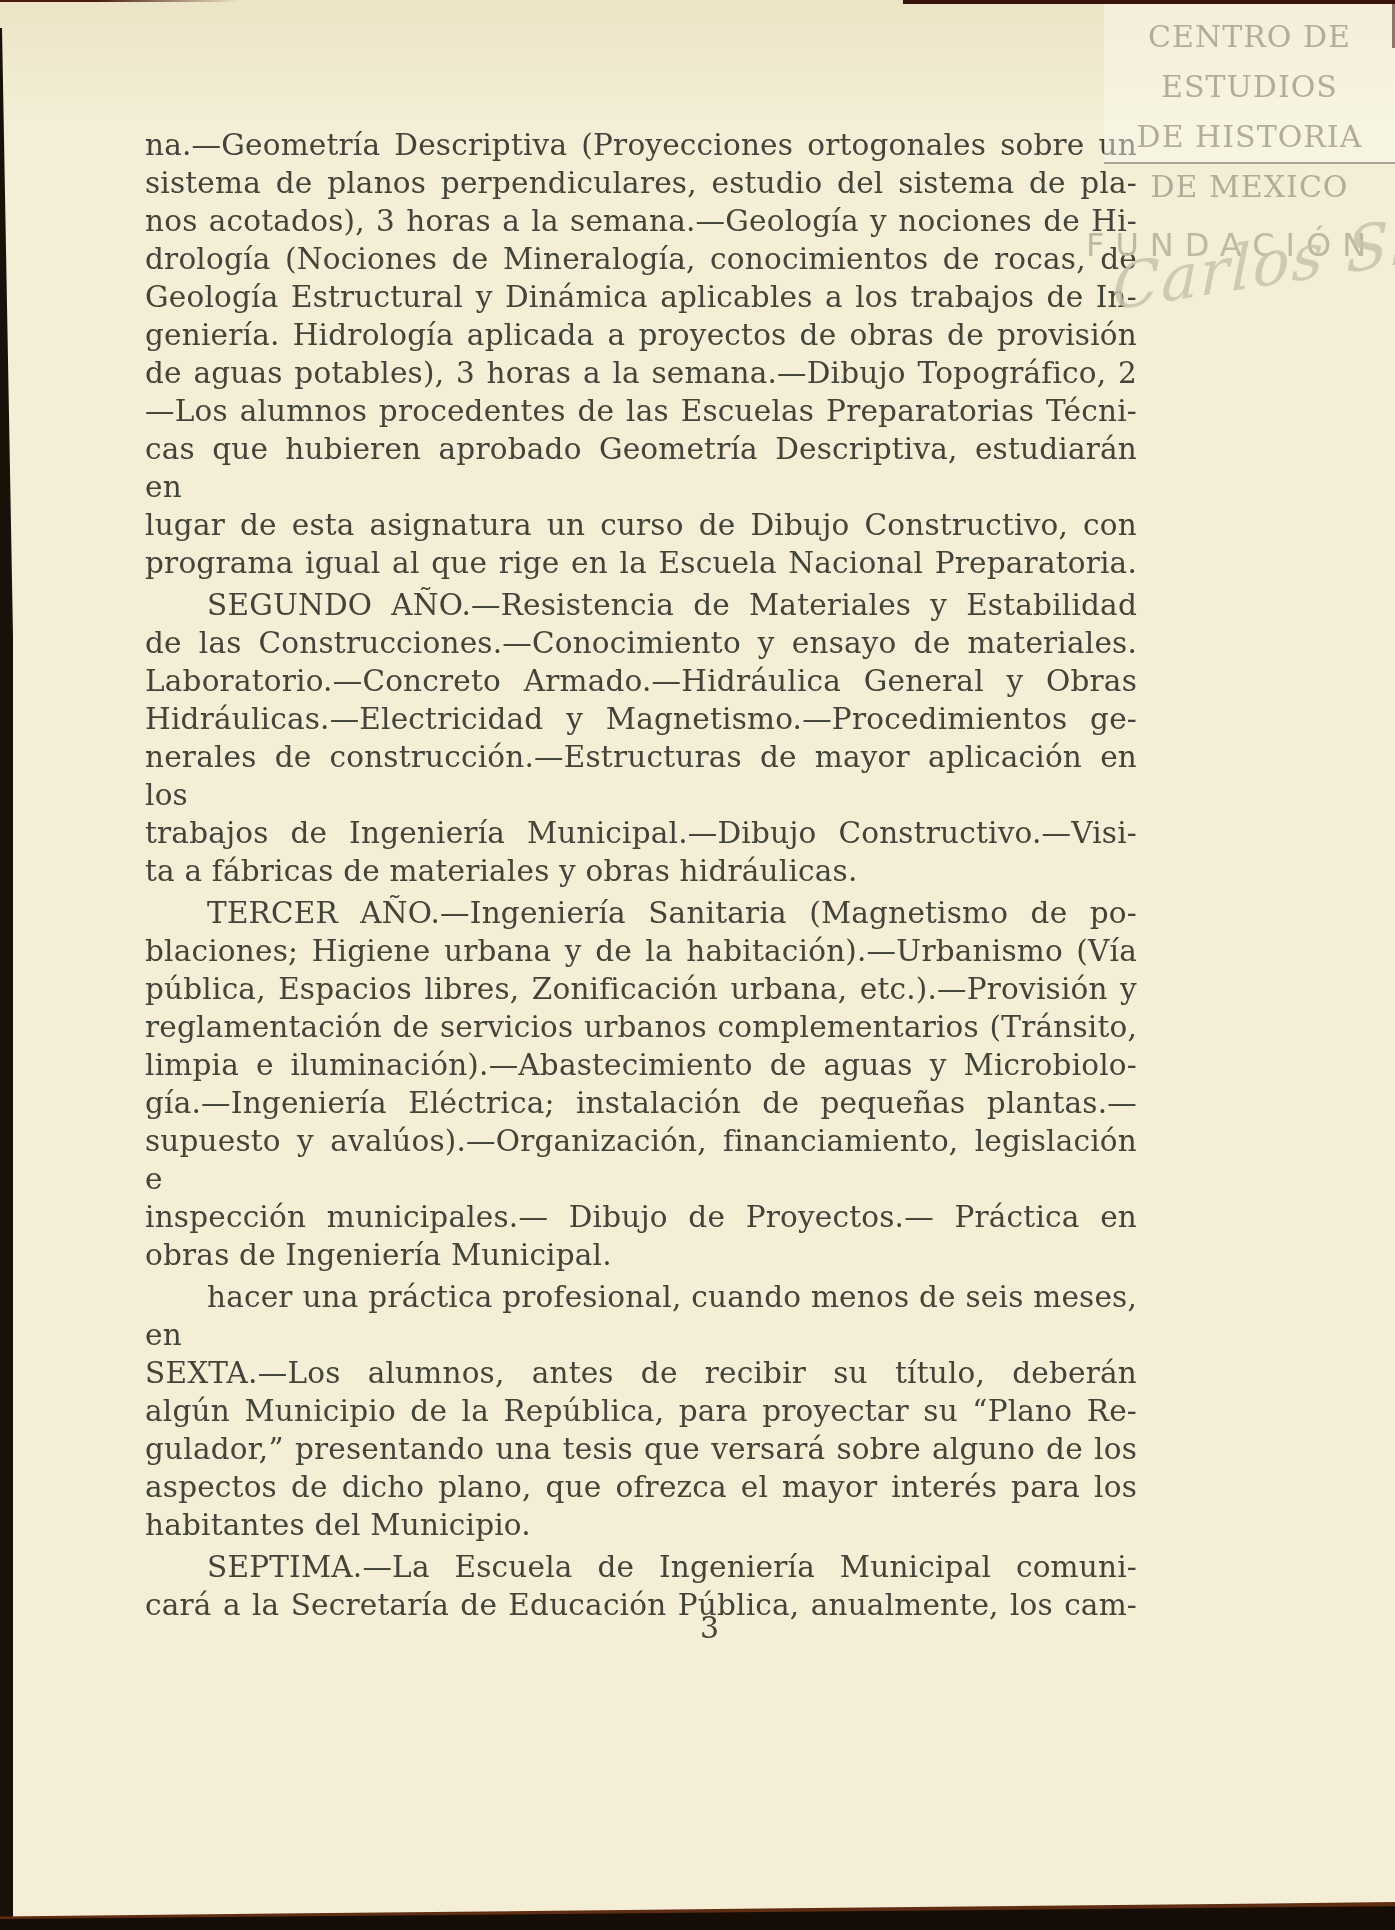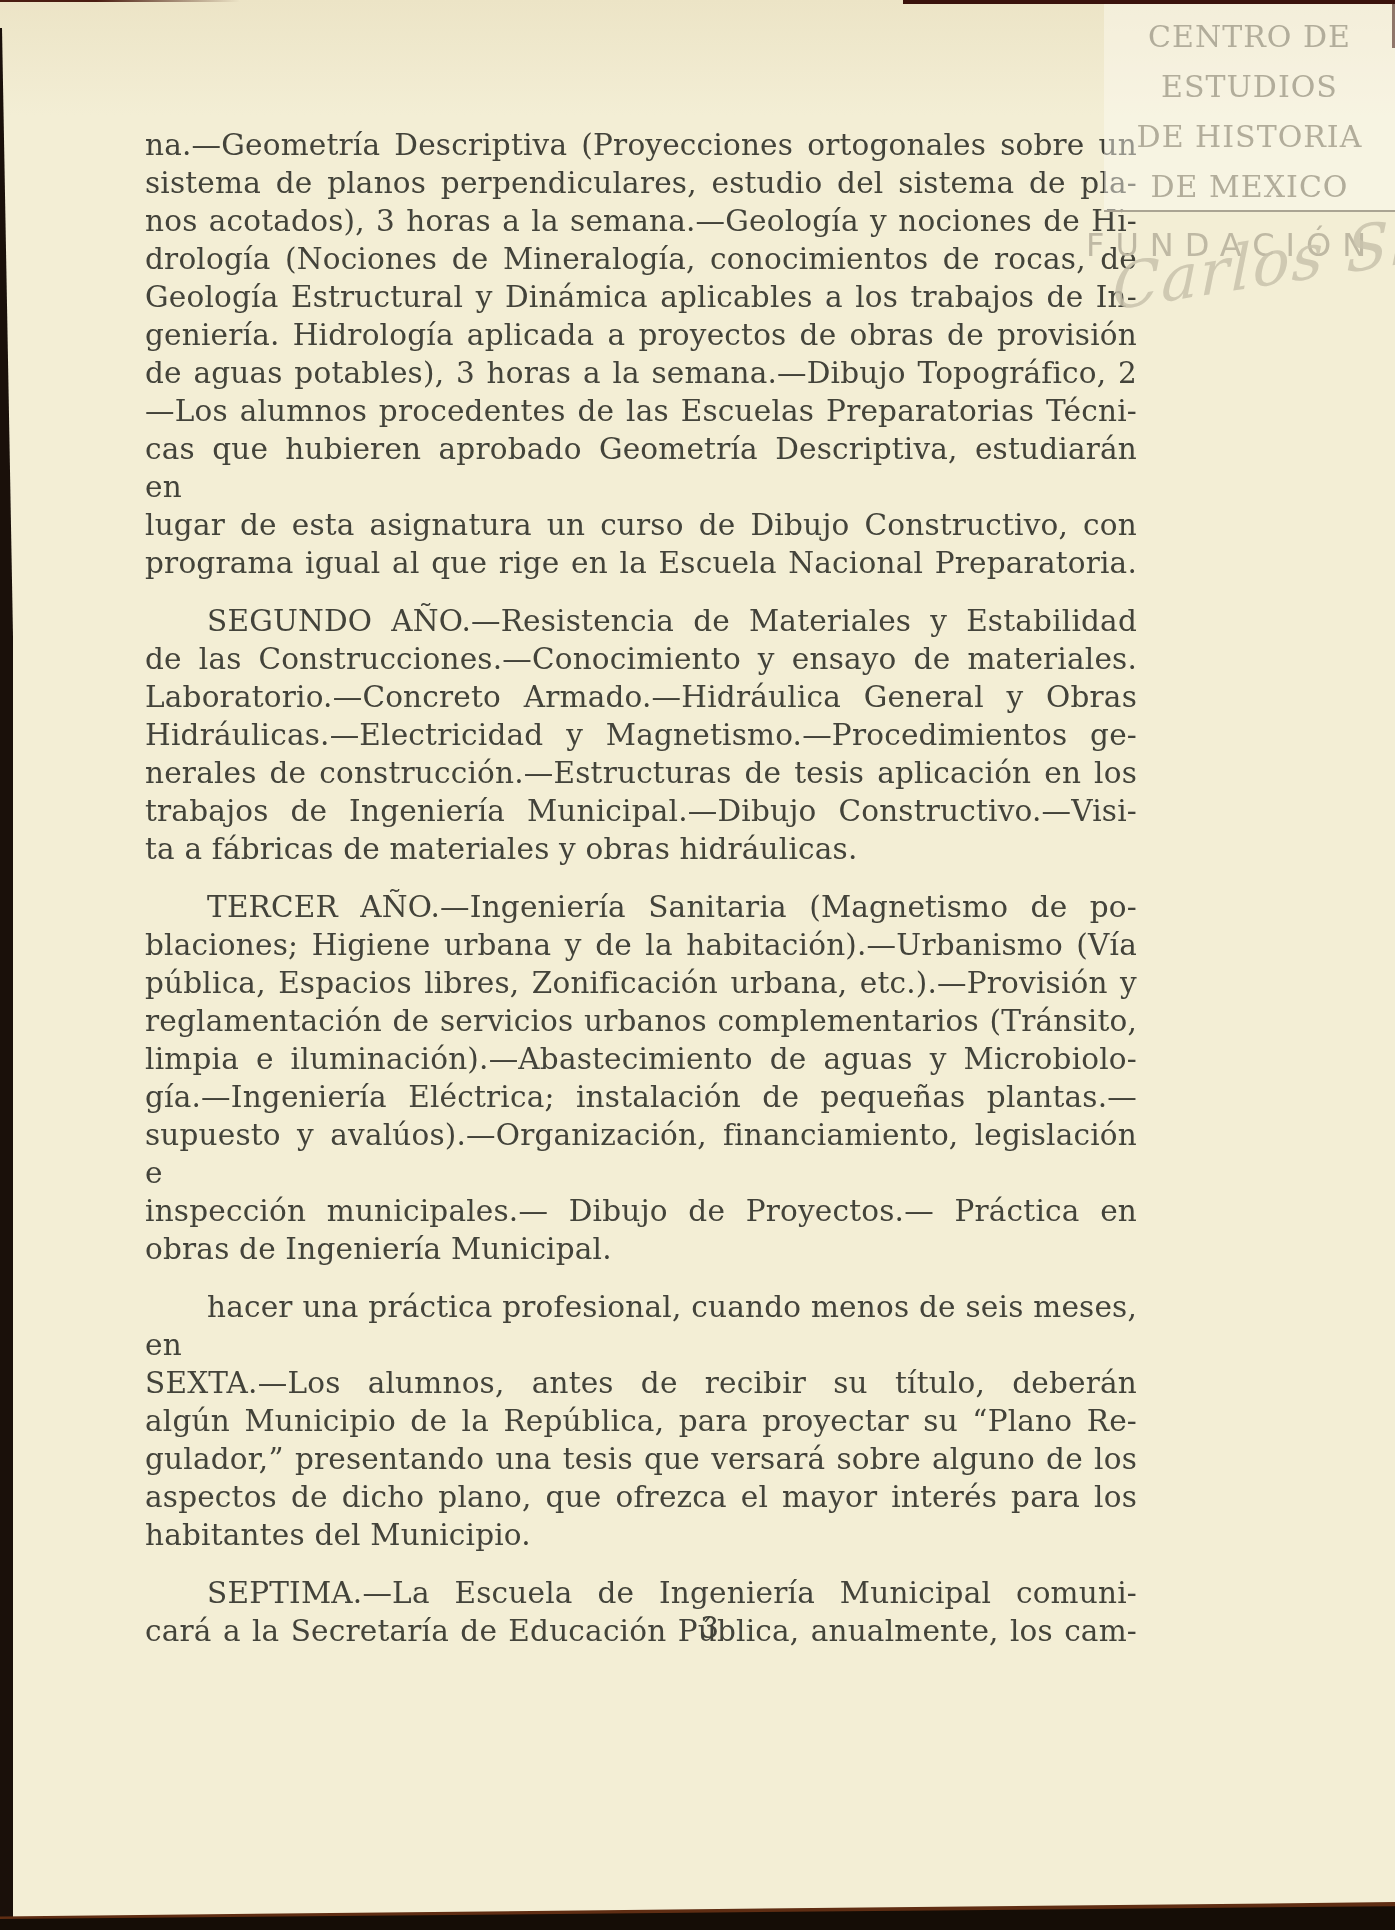--- a/index.html
+++ b/index.html
@@ -12,33 +12,33 @@
     overflow:hidden;
     font-family:"DejaVu Serif","Liberation Serif",serif;
   }
 
   
   .text-block {
     position:absolute; left:145px; top:126px; width:992px;
     color: var(--ink, #43433a);
     font-size:29.5px; line-height:38px; letter-spacing:0.2px;
   }
-  .para + .para { margin-top:20px; }
+  .para + .para { margin-top:4px; }
   .line { text-align:justify; text-align-last:justify; }
   .line.end { text-align-last:left; }
   .para.indented .line:first-child { text-indent:62px; }
 
   .page-number {
     position:absolute; left:700px; top:1610px;
     color: var(--ink, #43433a); font-size:30px;
   }
 
   
   .wm-box {
-    position:absolute; left:1104px; right:0; top:4px; height:208px;
+    position:absolute; left:1104px; right:0; top:4px; height:160px;
     background: var(--watermark-box-bg, rgba(253,250,242,0.45));
     border-bottom:2px solid var(--watermark-box-border, #aaa493);
     text-align:center; padding-top:8px; box-sizing:border-box;
     color: var(--watermark-text, #b2ad9b);
     font-size:30px; line-height:50px; letter-spacing:1px;
   }
   .wm-foundation {
     position:absolute; left:1086px; top:226px; white-space:nowrap;
     font-family:"DejaVu Sans","Liberation Sans",sans-serif;
     color: var(--foundation-text, #bfb9a4);
@@ -102,21 +102,21 @@
       <div class="line">cas que hubieren aprobado Geometría Descriptiva, estudiarán en</div>
       <div class="line">lugar de esta asignatura un curso de Dibujo Constructivo, con</div>
       <div class="line">programa igual al que rige en la Escuela Nacional Preparatoria.</div>
     </div>
 
     <div class="para indented">
       <div class="line">SEGUNDO AÑO.—Resistencia de Materiales y Estabilidad</div>
       <div class="line">de las Construcciones.—Conocimiento y ensayo de materiales.</div>
       <div class="line">Laboratorio.—Concreto Armado.—Hidráulica General y Obras</div>
       <div class="line">Hidráulicas.—Electricidad y Magnetismo.—Procedimientos ge-</div>
-      <div class="line">nerales de construcción.—Estructuras de tesis aplicación en los</div>
+      <div class="line">nerales de construcción.—Estructuras de mayor aplicación en los</div>
       <div class="line">trabajos de Ingeniería Municipal.—Dibujo Constructivo.—Visi-</div>
       <div class="line end">ta a fábricas de materiales y obras hidráulicas.</div>
     </div>
 
     <div class="para indented">
       <div class="line">TERCER AÑO.—Ingeniería Sanitaria (Magnetismo de po-</div>
       <div class="line">blaciones; Higiene urbana y de la habitación).—Urbanismo (Vía</div>
       <div class="line">pública, Espacios libres, Zonificación urbana, etc.).—Provisión y</div>
       <div class="line">reglamentación de servicios urbanos complementarios (Tránsito,</div>
       <div class="line">limpia e iluminación).—Abastecimiento de aguas y Microbiolo-</div>

